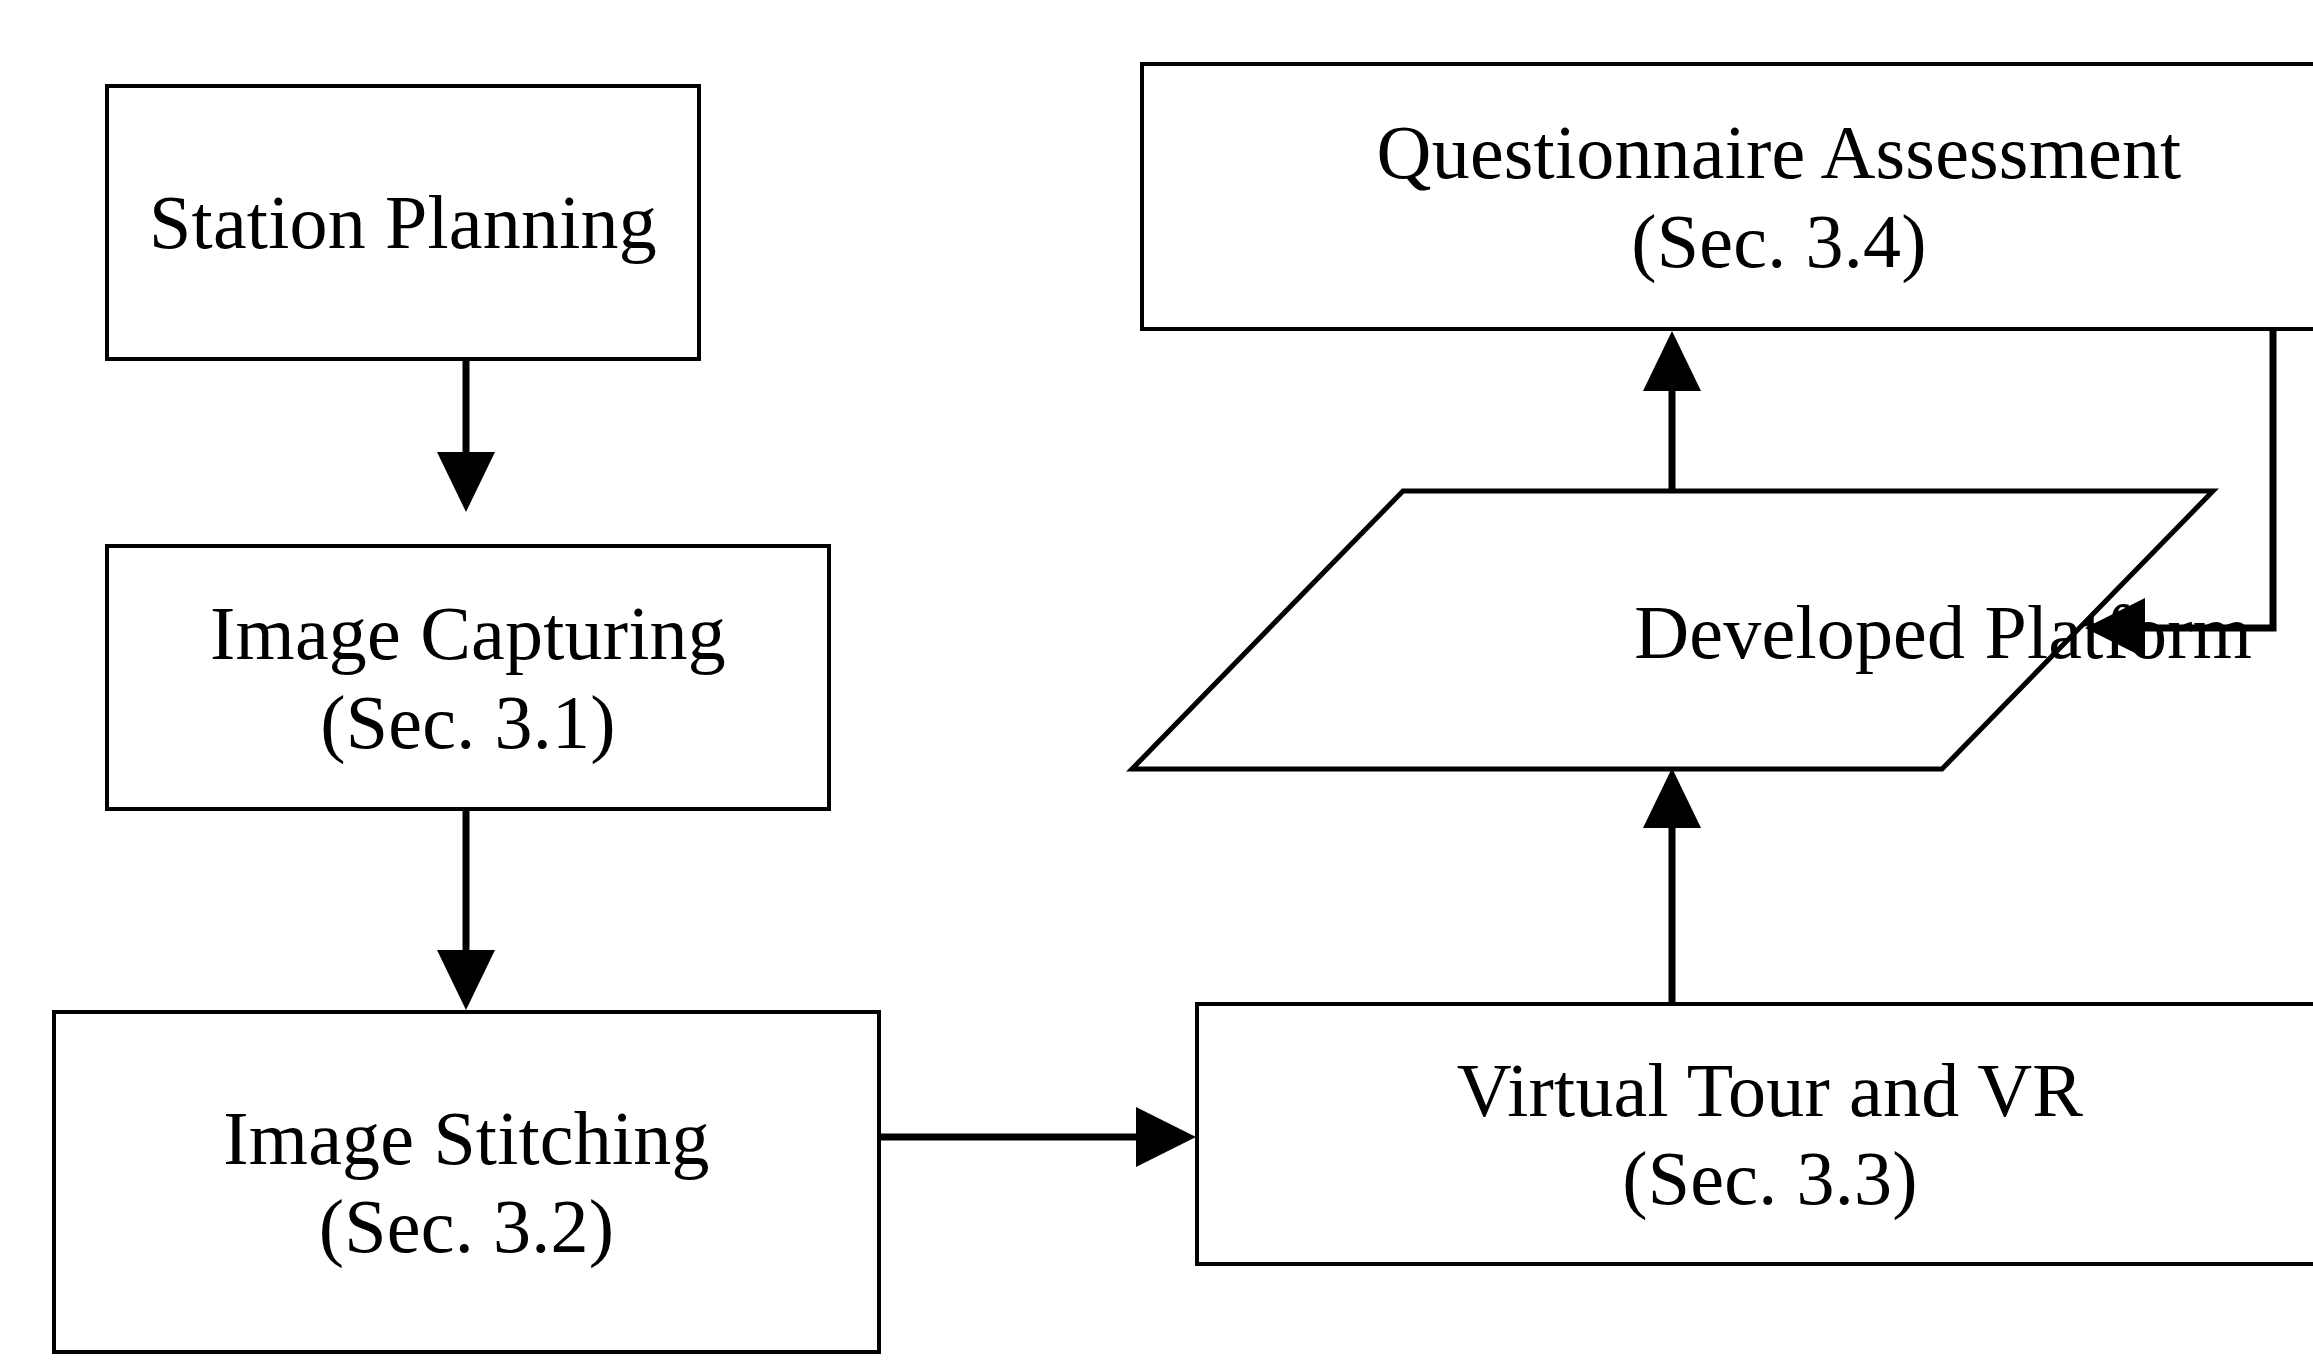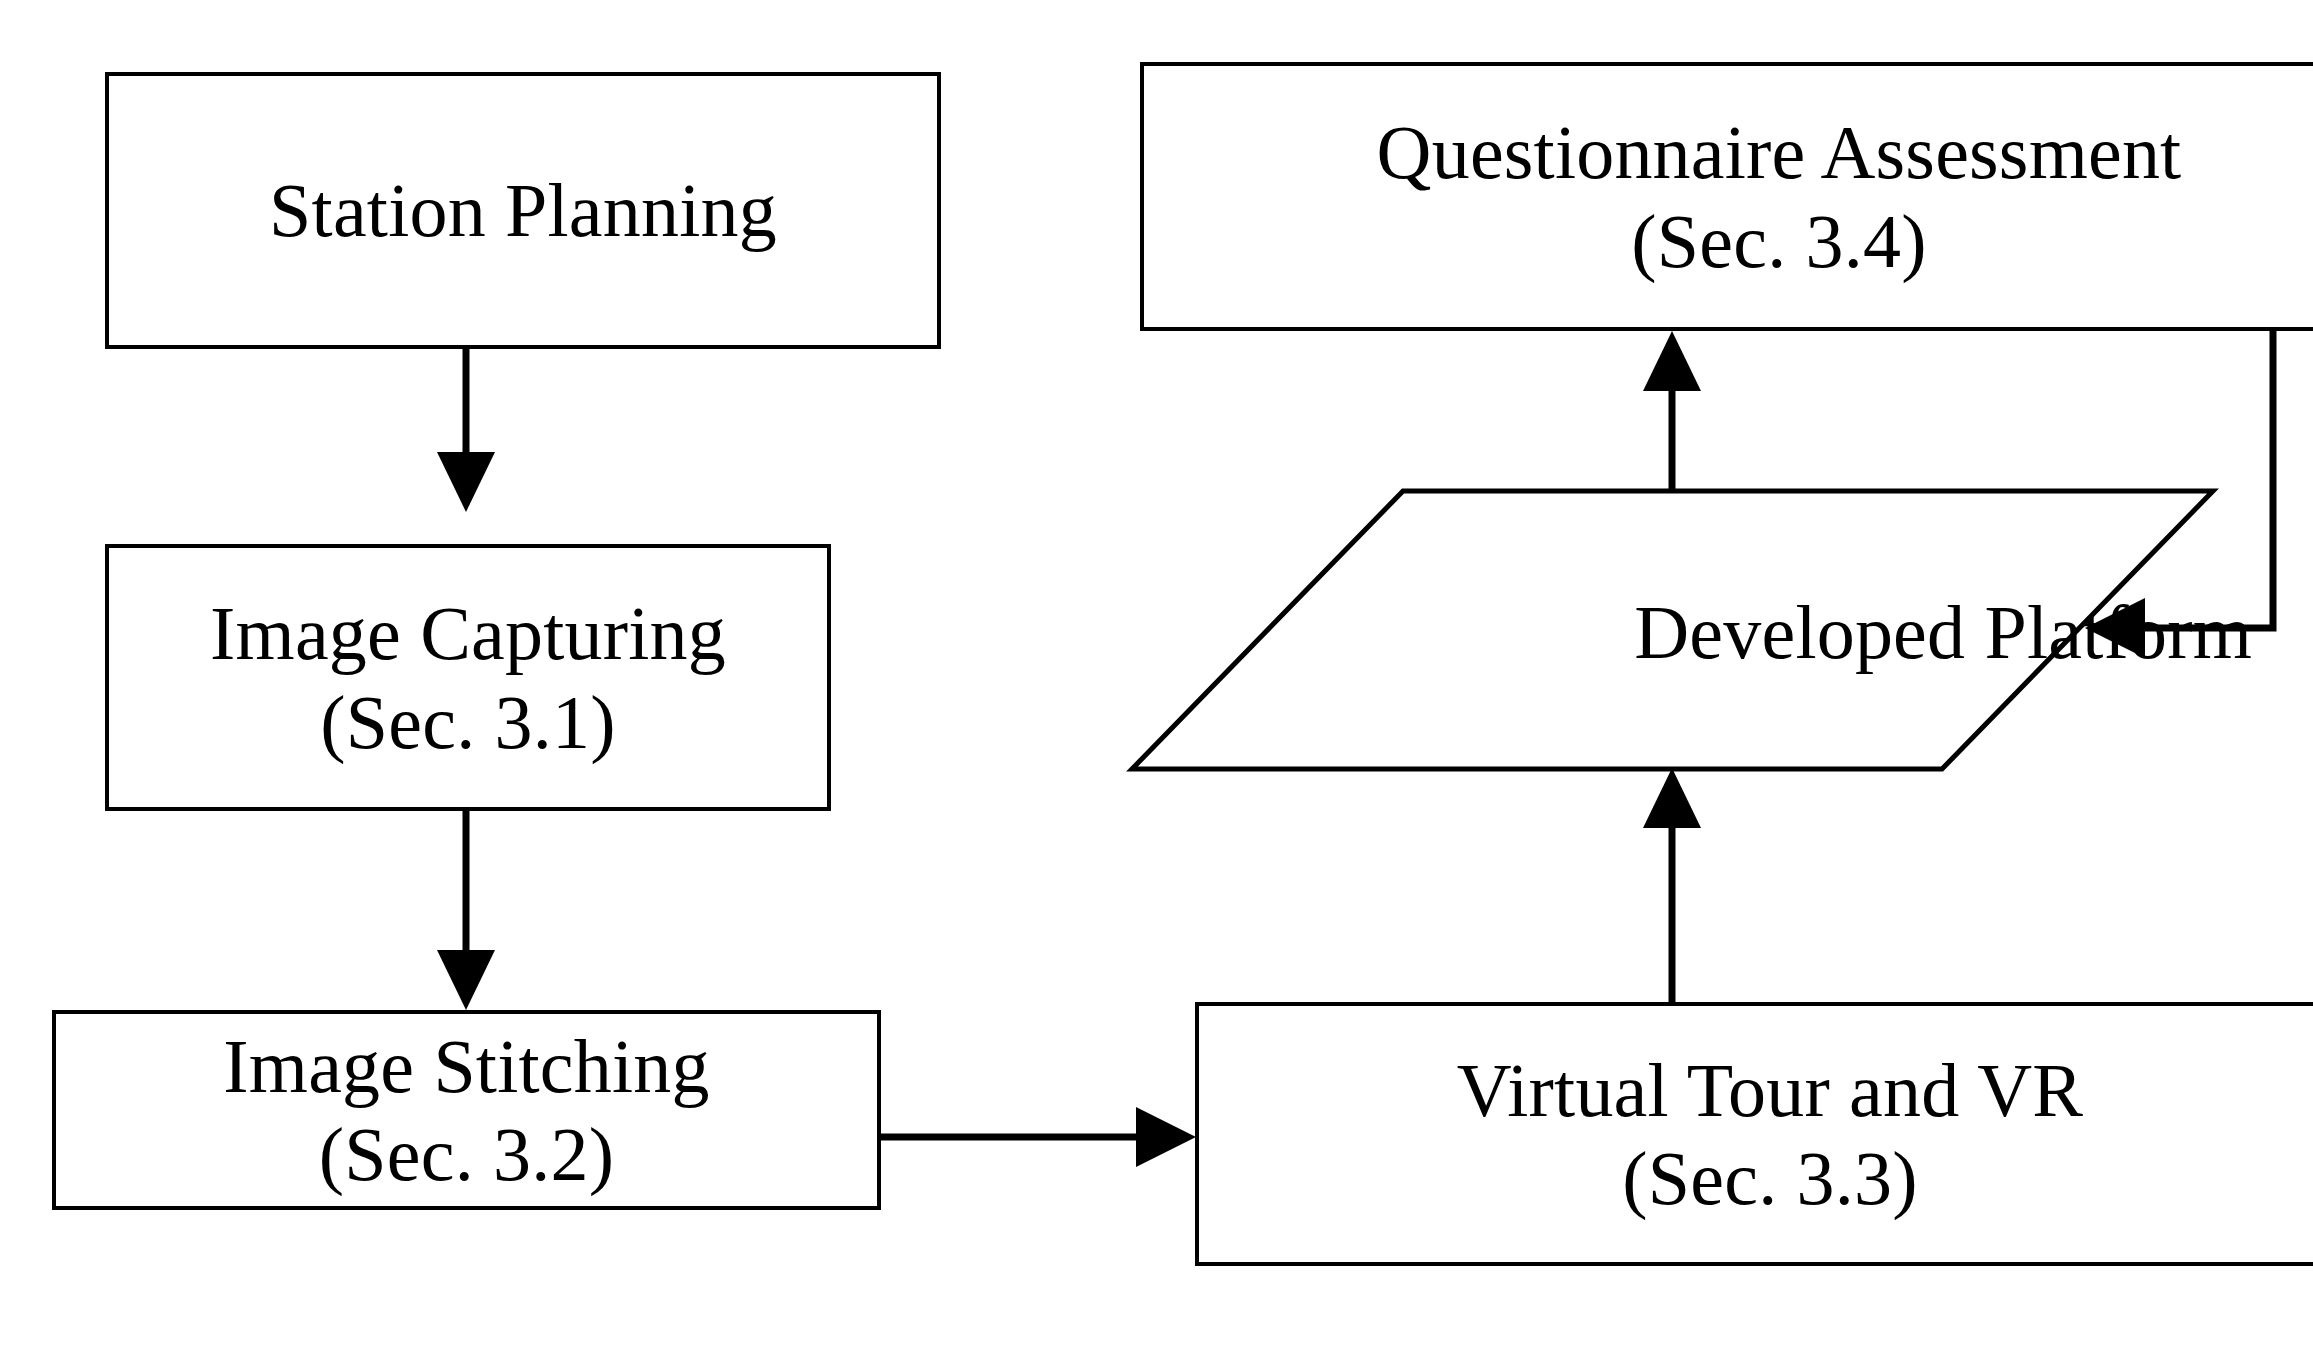--- a/index.html
+++ b/index.html
@@ -41,30 +41,30 @@
   }
   .node-label {
     display: block;
     line-height: 1.16;
     white-space: pre-line;
     letter-spacing: 0.2px;
   }
 
   
   #node-station-planning {
-    left: 105px;  top: 72px;   width: 836px;  height: 277px;
+    left: 105px;  top: 84px;   width: 596px;  height: 277px;
     font-size: 76px;
   }
   #node-image-capturing {
     left: 105px;  top: 512px;  width: 726px;  height: 267px;
     font-size: 76px;
     margin-top: 32px;
   }
   #node-image-stitching {
-    left: 52px;   top: 1010px; width: 829px;  height: 200px;
+    left: 52px;   top: 1010px; width: 829px;  height: 344px;
     font-size: 76px;
   }
   #node-questionnaire {
     left: 1140px; top: 62px;   width: 1278px; height: 269px;
     font-size: 76px;
   }
   #node-virtual-tour {
     left: 1195px; top: 1002px; width: 1150px;  height: 264px;
     font-size: 76px;
   }

